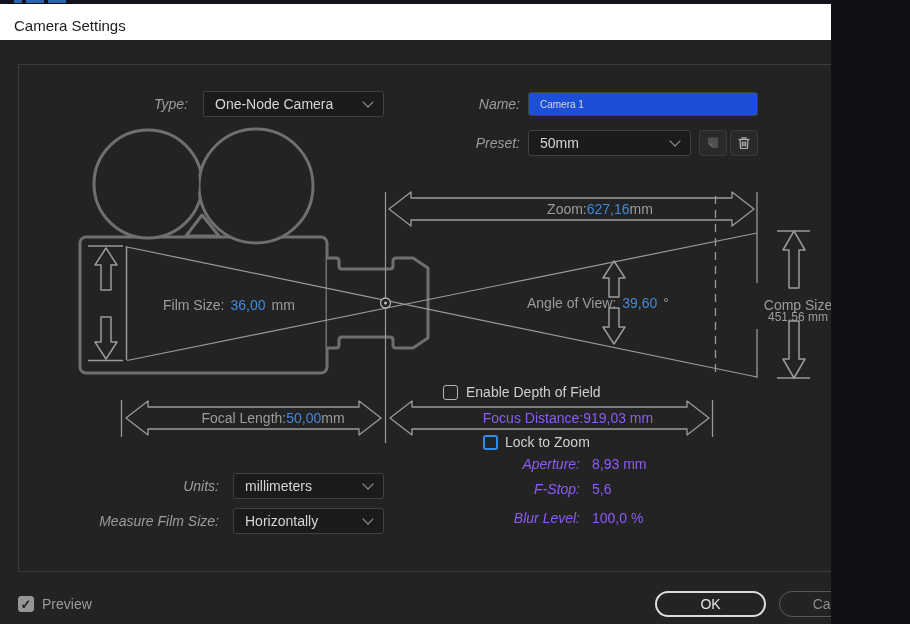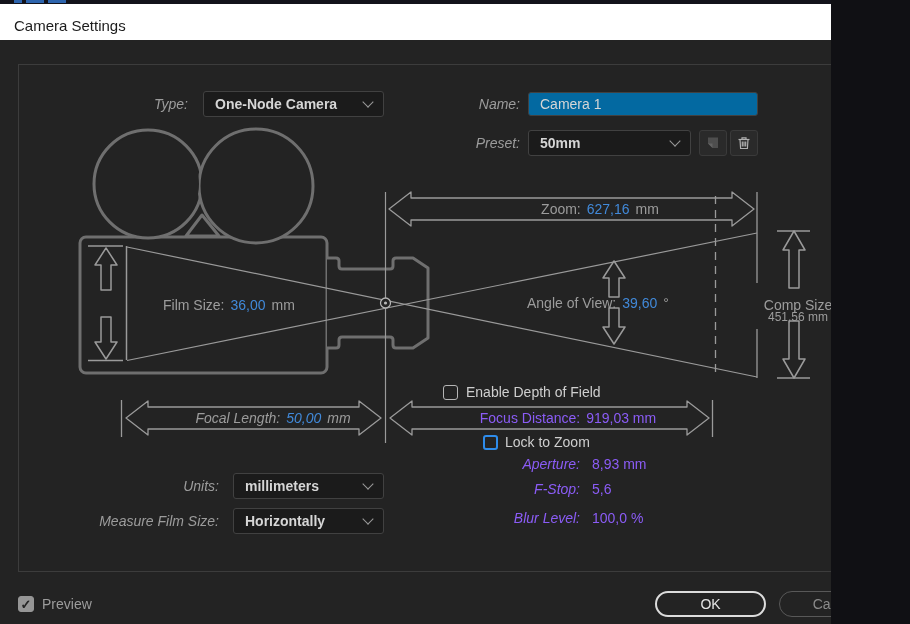--- a/index.html
+++ b/index.html
@@ -16,30 +16,30 @@
   .close-btn{left:866px;top:4px;width:44px;height:36px;display:flex;align-items:center;justify-content:center;
              font-size:19px;color:#222;cursor:default;}
   
   .panel{left:18px;top:64px;width:873px;height:508px;border:1px solid #3c3c3c;box-sizing:border-box;}
   
   .lbl{font-size:14px;color:#9c9c9c;white-space:nowrap;height:17px;line-height:17px;}
   .bright{color:#cfcfcf;}
   .blue{color:#4189d9;}
   .dis{color:#8b5cf6;}
   .r{text-align:right;font-style:italic;}
-  .rowc{display:flex;justify-content:center;gap:6px;font-size:14px;height:17px;line-height:17px;white-space:nowrap;}
+  .rowc{display:flex;justify-content:center;font-size:14px;height:17px;line-height:17px;white-space:nowrap;}
   .rowl{display:flex;gap:6px;font-size:14px;height:17px;line-height:17px;white-space:nowrap;}
   
   .dd{background:#1b1b1b;border:1px solid #414141;border-radius:3px;box-sizing:border-box;
       display:flex;align-items:center;justify-content:space-between;padding:0 11px;
-      font-size:14px;color:#d6d6d6;cursor:default;font-weight:bold;}
+      font-size:14px;color:#d6d6d6;cursor:default;}
   .chev{width:7px;height:7px;border-right:1.6px solid #9a9a9a;border-bottom:1.6px solid #9a9a9a;
         transform:rotate(45deg);margin-top:-4px;flex:0 0 auto;}
-  .txtbox{background:#0369a1;border:1px solid #414141;border-radius:3px;box-sizing:border-box;
-          color:#d6d6d6;font-size:14px;font-family:"Liberation Sans",sans-serif;padding:0 11px;outline:none;}
+  .txtbox{background:#1d4ed8;border:1px solid #414141;border-radius:3px;box-sizing:border-box;
+          color:#d6d6d6;font-size:10px;font-family:"Liberation Sans",sans-serif;padding:0 11px;outline:none;}
   .tool-btn{width:28px;height:26px;background:#2a2a2a;border:1px solid #3a3a3a;border-radius:3px;
             box-sizing:border-box;display:flex;align-items:center;justify-content:center;}
   .cb{width:15px;height:15px;border-radius:3px;box-sizing:border-box;background:#232323;}
   .cb-plain{border:1.6px solid #b5b5b5;}
   .cb-blue{border:2px solid #2e8ceb;}
   .cb-checked{background:#969696;border:1px solid #969696;display:flex;align-items:center;justify-content:center;
               color:#242424;font-size:13px;font-weight:bold;line-height:15px;}
   .pill{border-radius:13px;background:transparent;display:flex;align-items:center;justify-content:center;
         font-size:14px;box-sizing:border-box;cursor:default;}
   .pill-ok{border:2px solid #dcdcdc;color:#e4e4e4;}
@@ -163,21 +163,21 @@
     <span class="blue">39,60</span>
     <span class="lbl">°</span>
   </div>
 
   <div class="abs lbl" style="left:758px;top:289px;width:80px;text-align:center;margin-top:8px;">Comp Size</div>
   <div class="abs lbl" style="left:758px;top:309px;width:80px;text-align:center;font-size:12px;">451,56 mm</div>
 
   <div class="abs cb cb-plain" style="left:443px;top:385px;"></div>
   <div class="abs lbl bright" style="left:466px;top:384px;">Enable Depth of Field</div>
 
-  <div class="abs rowc" style="left:153px;top:410px;width:240px;font-style:italic;">
+  <div class="abs rowc" style="left:153px;top:410px;width:240px;">
     <span class="lbl">Focal Length:</span>
     <span class="blue">50,00</span>
     <span class="lbl">mm</span>
   </div>
 
   <div class="abs rowc" style="left:448px;top:410px;width:240px;">
     <span class="dis">Focus Distance:</span>
     <span class="dis">919,03 mm</span>
   </div>
 

